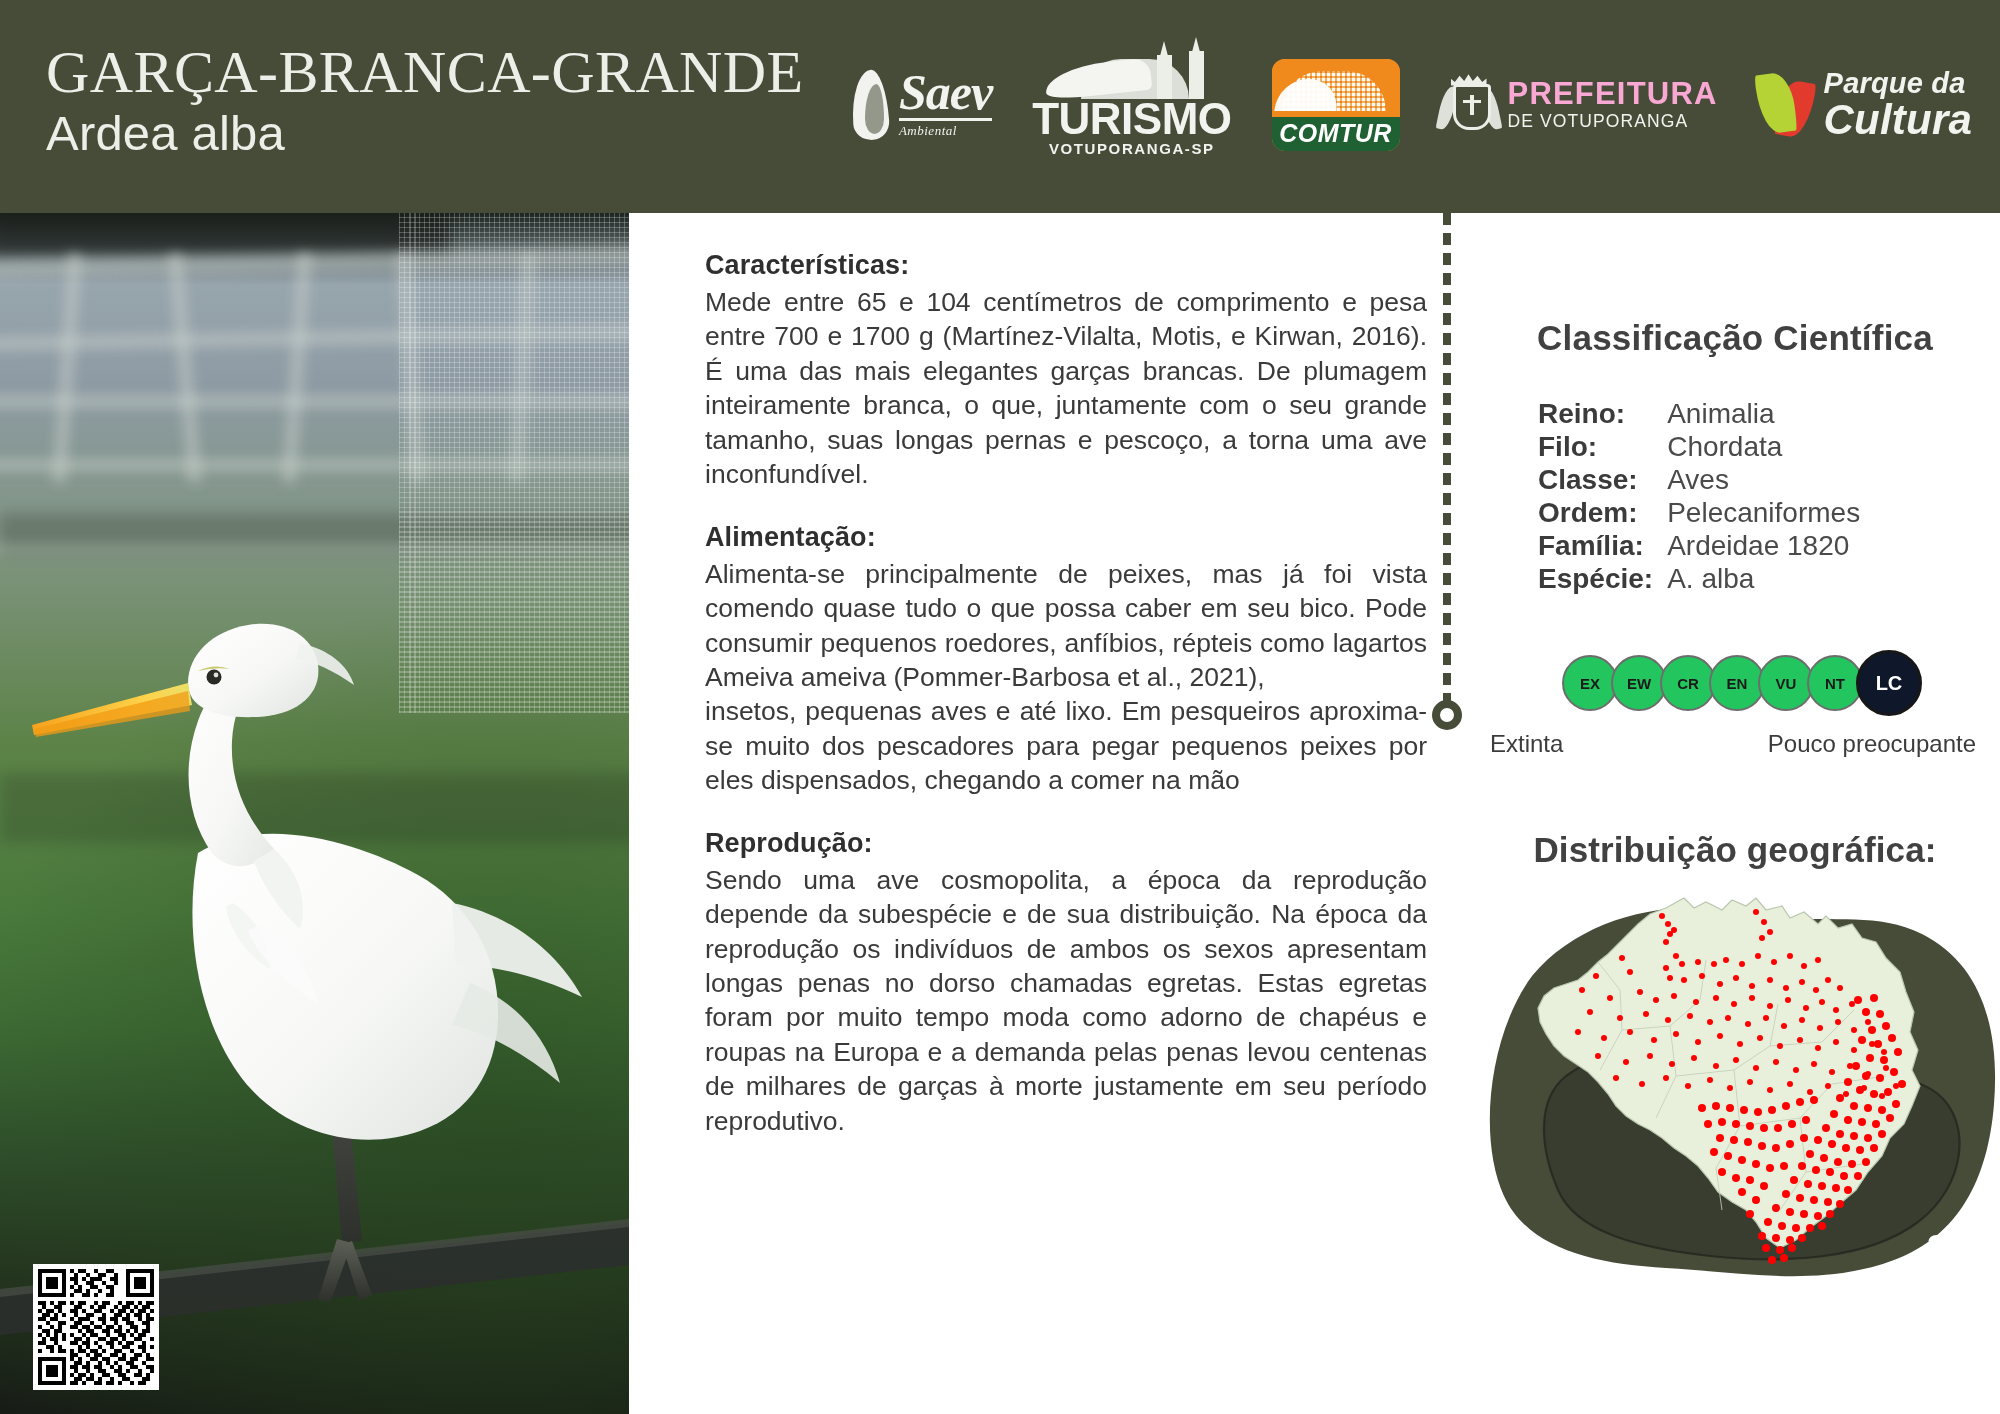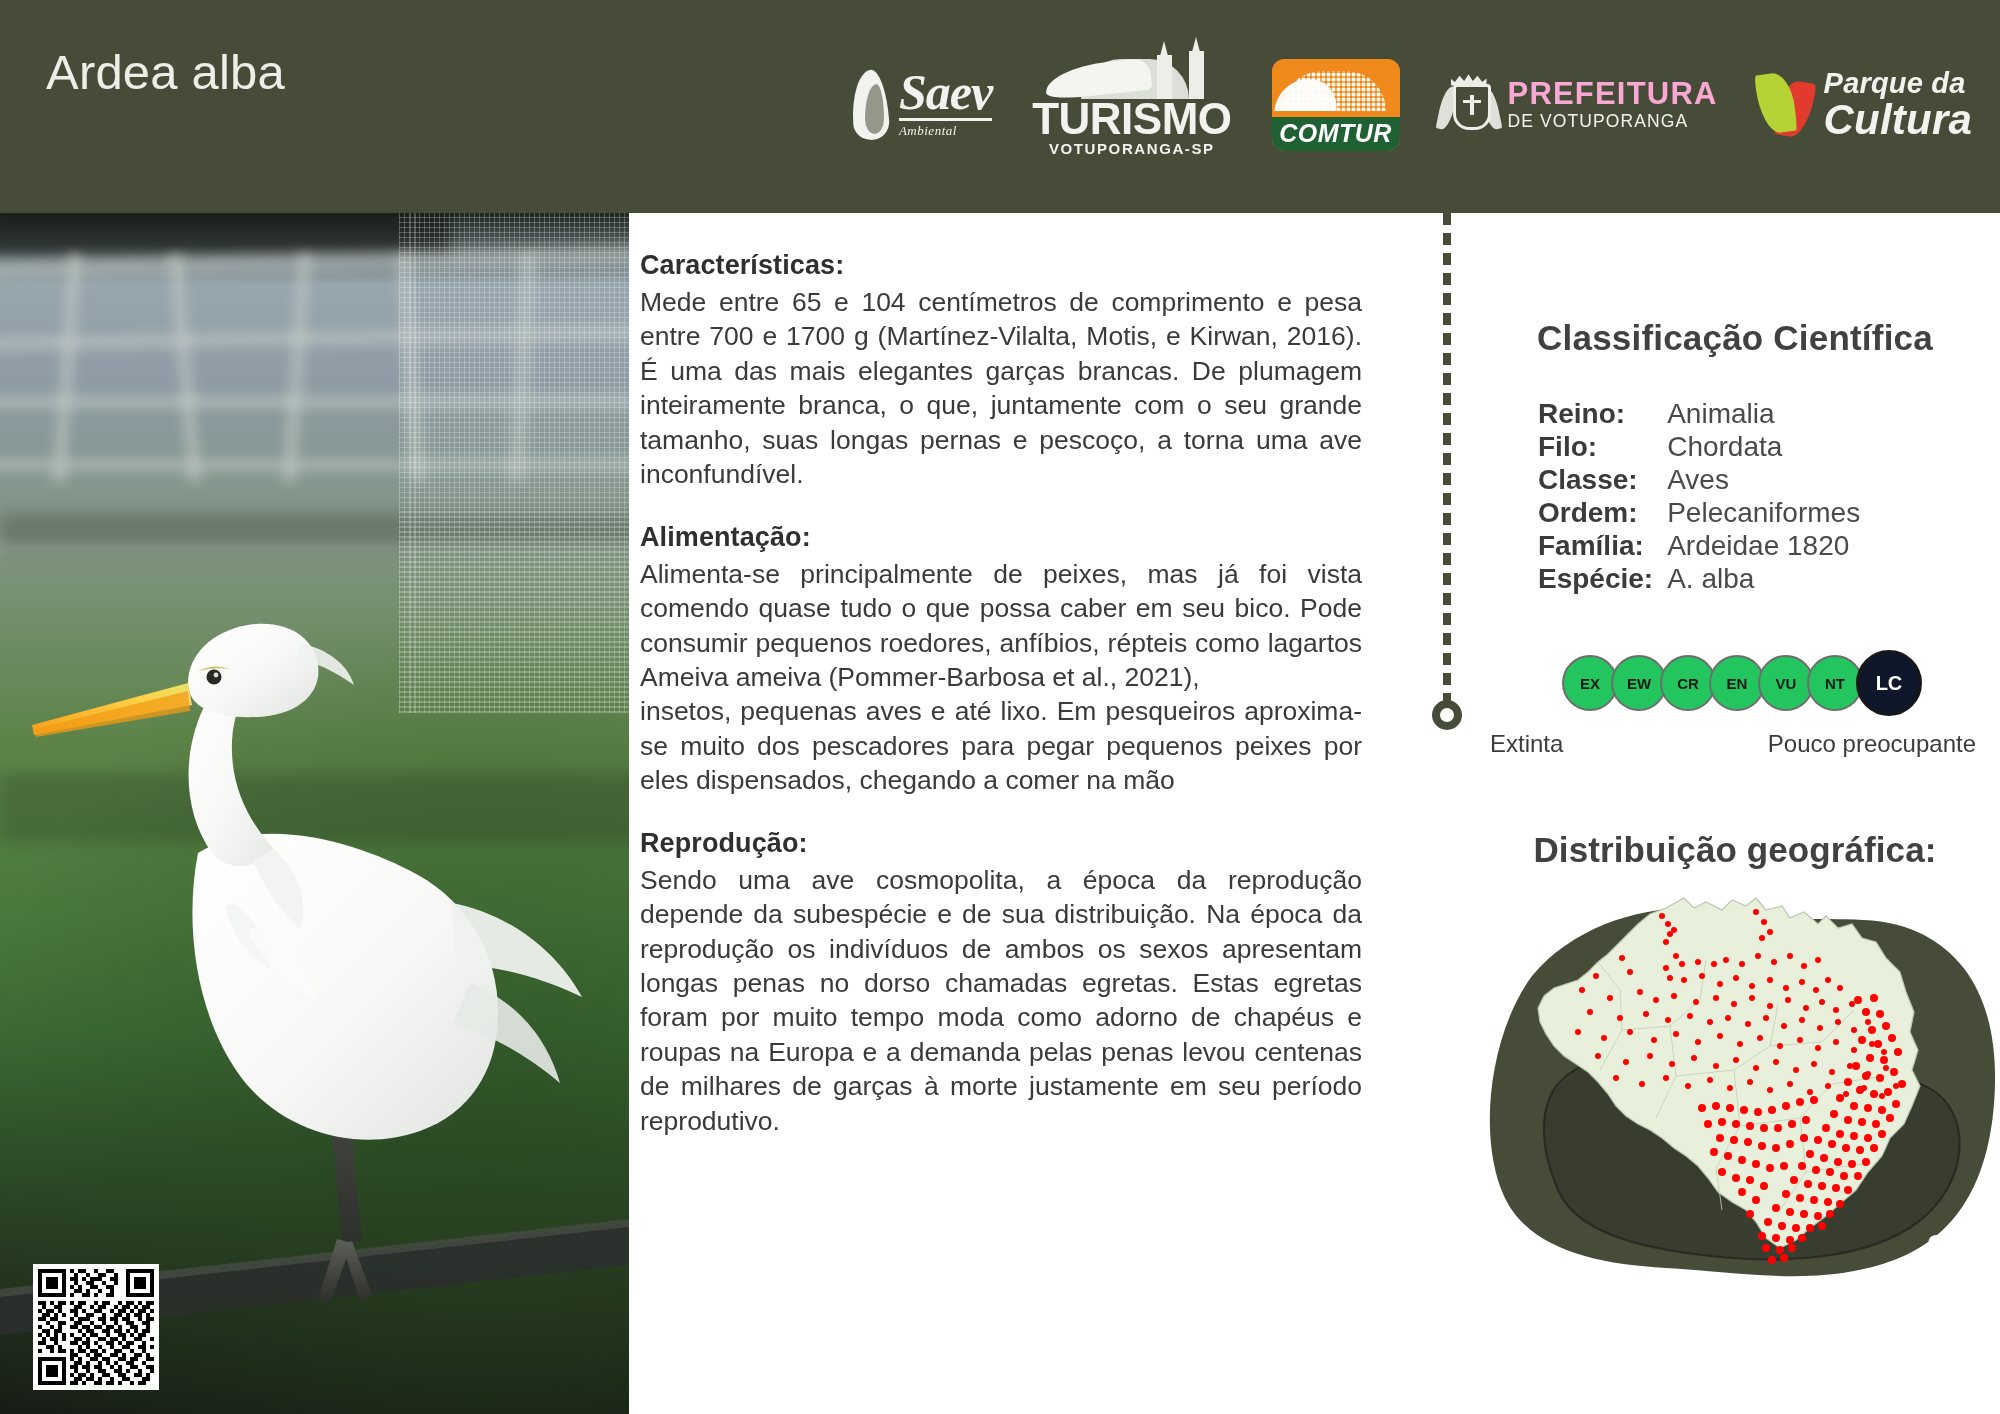--- a/index.html
+++ b/index.html
@@ -307,21 +307,21 @@
     width: 126px; height: 126px;
     background: #ffffff;
     padding: 5px;
     box-sizing: border-box;
   }
   #qr svg { display: block; width: 100%; height: 100%; }
 
   
   #text-col {
     position: absolute;
-    left: 640px; top: 250px;
+    left: 705px; top: 250px;
     width: 722px;
   }
   .sec { margin-bottom: 30px; }
   .sec:last-child { margin-bottom: 0; }
   .sec-title {
     font-size: 27px;
     font-weight: 700;
     color: #2f2f2f;
     margin: 0 0 4px 0;
     letter-spacing: .1px;
@@ -447,20 +447,21 @@
   }
 </style>
 </head>
 <body>
 
 <div id="page">
 
   <div id="header">
 
     <div id="title-block">
+      <h1 id="common-name">GARÇA-BRANCA-GRANDE</h1>
       <h2 id="scientific-name">Ardea alba</h2>
     </div>
 
     <div id="logo-strip">
 
       <div class="logo" id="logo-saev">
         <div class="saev-flame"></div>
         <div>
           <div class="saev-word">Saev</div>
           <div class="saev-rule"></div>

